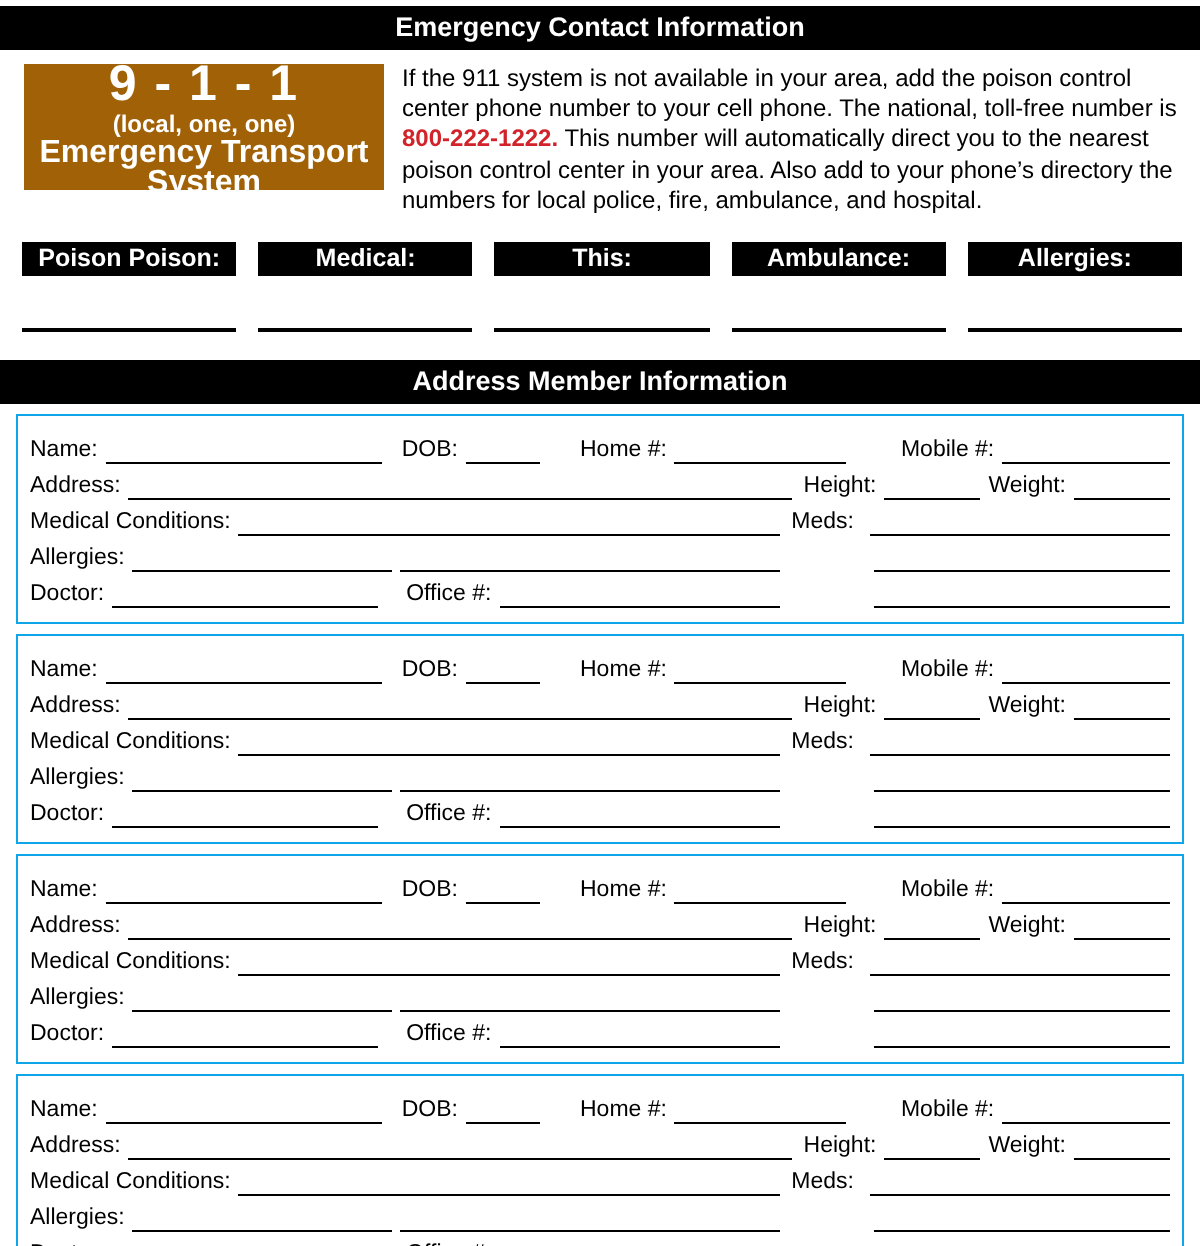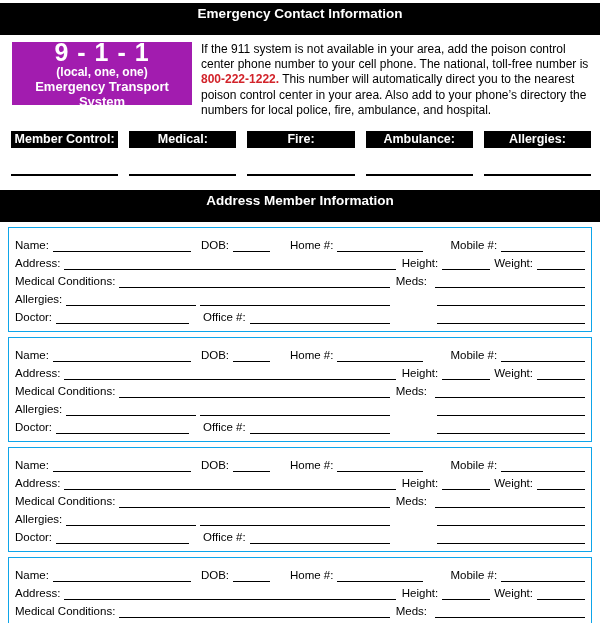--- a/index.html
+++ b/index.html
@@ -5,35 +5,35 @@
   html,body{margin:0;padding:0;}
   body{
     width:600px;height:623px;overflow:hidden;background:#fff;
     font-family:"Liberation Sans","DejaVu Sans",sans-serif;color:#000;
   }
   .page{position:relative;width:600px;height:623px;background:#fff;}
 
   
   .bar{
     background:#000;color:#fff;text-align:center;font-weight:bold;
-    font-size:13.5px;line-height:21px;height:32px;width:600px;
+    font-size:13.5px;line-height:21px;height:22px;width:600px;
   }
   .bar-top{margin-top:3px;}
   .bar-family{margin-top:14px;}
 
   
   .intro{display:flex;margin:7px 8px 0 12px;gap:9px;align-items:flex-start;}
   .badge{
     width:180px;min-width:180px;height:63px;background:#d2232a;color:#fff;
     display:flex;flex-direction:column;justify-content:center;align-items:center;
     text-align:center;font-weight:bold;
   }
   .badge .l1{font-size:25px;line-height:26px;letter-spacing:1px;}
   .badge .l2{font-size:12px;line-height:14px;}
-  .badge .l3{font-size:13px;line-height:15px;}
+  .badge .l3{font-size:16px;line-height:15px;}
   .intro-text{flex:1;font-size:12px;line-height:15.2px;padding-top:0;}
   .phone{color:#d2232a;font-weight:bold;}
 
   
   .contacts-row{display:flex;gap:11px;margin:13px 9px 0 11px;}
   .contact-box{
     flex:1;background:#000;color:#fff;font-weight:bold;font-size:12.5px;
     text-align:center;line-height:17px;height:17px;
   }
   .contact-lines{display:flex;gap:11px;margin:26px 9px 0 11px;}
@@ -57,32 +57,32 @@
   .ml4{margin-left:4px;} .mla{margin-left:auto;}
 </style>
 </head>
 <body>
 
 <div class="page">
 
   <div class="bar bar-top">Emergency Contact Information</div>
 
   <div class="intro">
-    <div class="badge" style="background: #a21caf;">
+    <div class="badge" style="background: #a16207;">
       <div class="l1">9 - 1 - 1</div>
       <div class="l2">(local, one, one)</div>
       <div class="l3">Emergency Transport System</div>
     </div>
     <div class="intro-text"><span>If the 911 system is not available in your area, add the poison control center phone number to your cell phone. The national, toll-free number is </span><span class="phone" style="color: rgb(210, 35, 42);">800-222-1222.</span><span> This number will automatically direct you to the nearest poison control center in your area. Also add to your phone’s directory the numbers for local police, fire, ambulance, and hospital.</span></div>
   </div>
 
   <div class="contacts-row">
-    <div class="contact-box">Member Control:</div>
+    <div class="contact-box">Poison Poison:</div>
     <div class="contact-box">Medical:</div>
-    <div class="contact-box">Fire:</div>
+    <div class="contact-box">This:</div>
     <div class="contact-box">Ambulance:</div>
     <div class="contact-box">Allergies:</div>
   </div>
 
   <div class="contact-lines">
     <div class="contact-line"></div>
     <div class="contact-line"></div>
     <div class="contact-line"></div>
     <div class="contact-line"></div>
     <div class="contact-line"></div>

